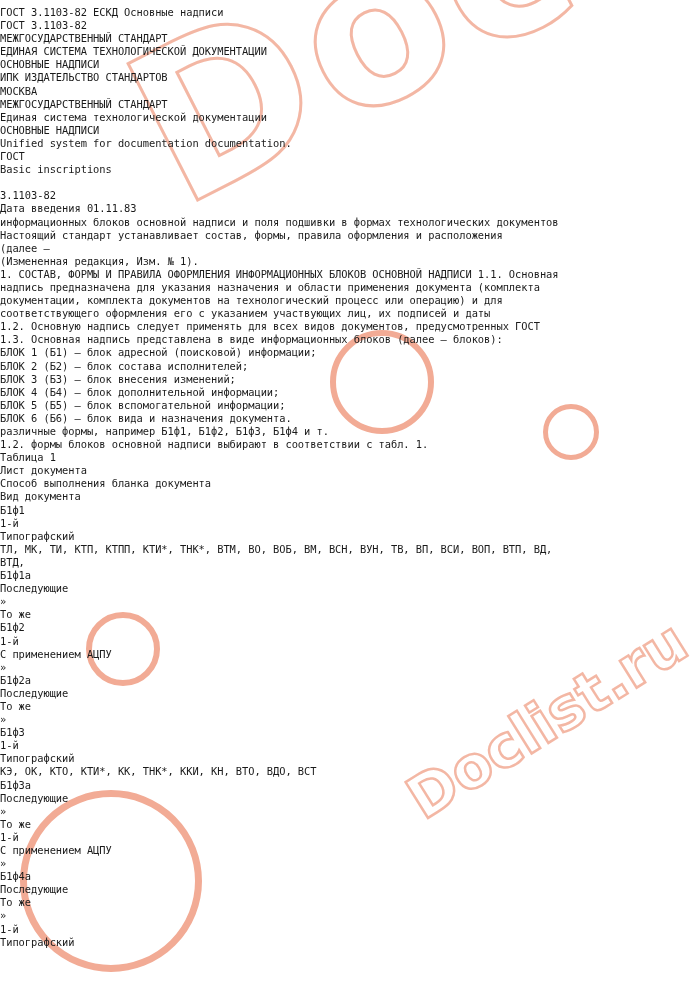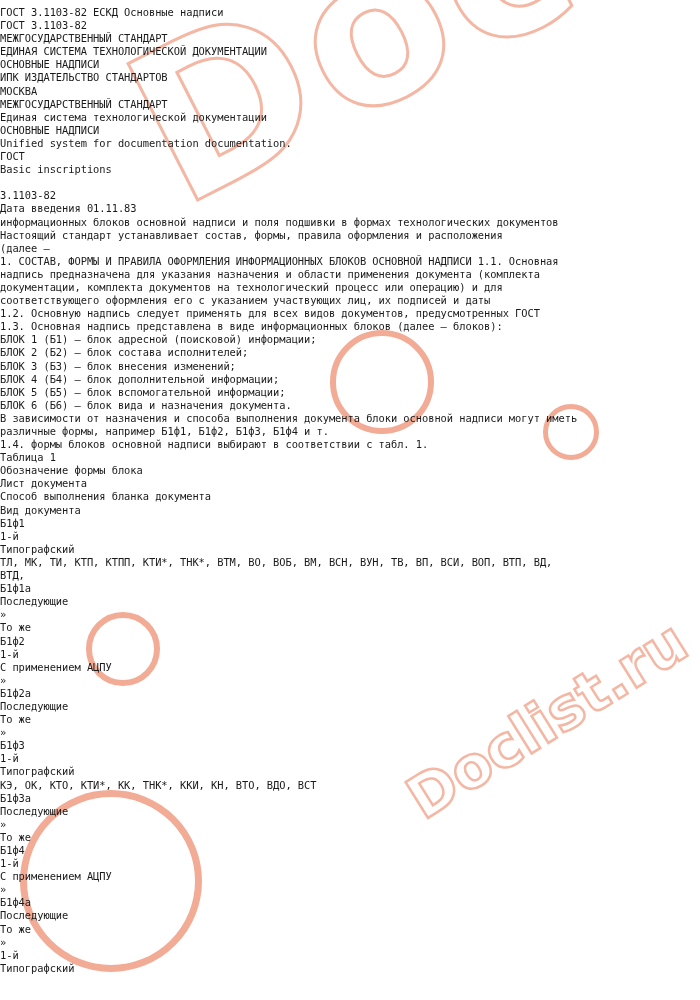--- a/index.html
+++ b/index.html
@@ -138,37 +138,36 @@
       <div class="line">ОСНОВНЫЕ НАДПИСИ</div>
       <div class="line">Unified system for documentation documentation.</div>
       <div class="line">ГОСТ</div>
       <div class="line">Basic inscriptions</div>
       <div class="line blank"></div>
       <div class="line">3.1103-82</div>
       <div class="line">Дата введения 01.11.83</div>
       <div class="line">информационных блоков основной надписи и поля подшивки в формах технологических документов</div>
       <div class="line">Настоящий стандарт устанавливает состав, формы, правила оформления и расположения</div>
       <div class="line">(далее —</div>
+      <div class="line">(Измененная редакция, Изм. № 1).</div>
       <div class="line">1. СОСТАВ, ФОРМЫ И ПРАВИЛА ОФОРМЛЕНИЯ ИНФОРМАЦИОННЫХ БЛОКОВ ОСНОВНОЙ НАДПИСИ 1.1. Основная</div>
       <div class="line">надпись предназначена для указания назначения и области применения документа (комплекта</div>
       <div class="line">документации, комплекта документов на технологический процесс или операцию) и для</div>
       <div class="line">соответствующего оформления его с указанием участвующих лиц, их подписей и даты</div>
       <div class="line">1.2. Основную надпись следует применять для всех видов документов, предусмотренных ГОСТ</div>
       <div class="line">1.3. Основная надпись представлена в виде информационных блоков (далее — блоков):</div>
       <div class="line">БЛОК 1 (Б1) — блок адресной (поисковой) информации;</div>
       <div class="line">БЛОК 2 (Б2) — блок состава исполнителей;</div>
       <div class="line">БЛОК 3 (Б3) — блок внесения изменений;</div>
       <div class="line">БЛОК 4 (Б4) — блок дополнительной информации;</div>
       <div class="line">БЛОК 5 (Б5) — блок вспомогательной информации;</div>
       <div class="line">БЛОК 6 (Б6) — блок вида и назначения документа.</div>
-      <div class="line">В зависимости от назначения и способа выполнения документа блоки основной надписи могут иметь</div>
       <div class="line">различные формы, например Б1ф1, Б1ф2, Б1ф3, Б1ф4 и т.</div>
-      <div class="line">1.4. формы блоков основной надписи выбирают в соответствии с табл. 1.</div>
+      <div class="line">1.2. формы блоков основной надписи выбирают в соответствии с табл. 1.</div>
       <div class="line">Таблица 1</div>
-      <div class="line">Обозначение формы блока</div>
       <div class="line">Лист документа</div>
       <div class="line">Способ выполнения бланка документа</div>
       <div class="line">Вид документа</div>
       <div class="line">Б1ф1</div>
       <div class="line">1-й</div>
       <div class="line">Типографский</div>
       <div class="line">ТЛ, МК, ТИ, КТП, КТПП, КТИ*, ТНК*, ВТМ, ВО, ВОБ, ВМ, ВСН, ВУН, ТВ, ВП, ВСИ, ВОП, ВТП, ВД,</div>
       <div class="line">ВТД,</div>
       <div class="line">Б1ф1а</div>
       <div class="line">Последующие</div>
@@ -183,21 +182,20 @@
       <div class="line">То же</div>
       <div class="line">»</div>
       <div class="line">Б1ф3</div>
       <div class="line">1-й</div>
       <div class="line">Типографский</div>
       <div class="line">КЭ, ОК, КТО, КТИ*, КК, ТНК*, ККИ, КН, ВТО, ВДО, ВСТ</div>
       <div class="line">Б1ф3а</div>
       <div class="line">Последующие</div>
       <div class="line">»</div>
       <div class="line">То же</div>
-      <div class="line">Б1ф4</div>
       <div class="line">1-й</div>
       <div class="line">С применением АЦПУ</div>
       <div class="line">»</div>
       <div class="line">Б1ф4а</div>
       <div class="line">Последующие</div>
       <div class="line">То же</div>
       <div class="line">»</div>
       <div class="line">1-й</div>
       <div class="line">Типографский</div>
     </div>

